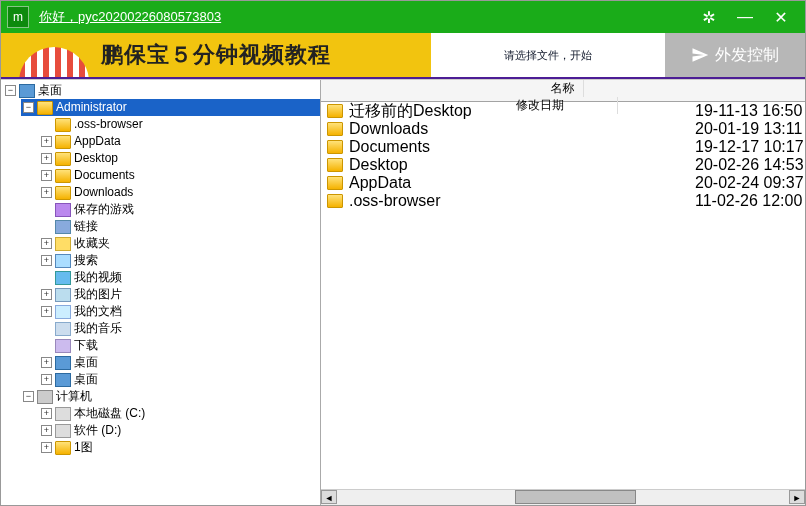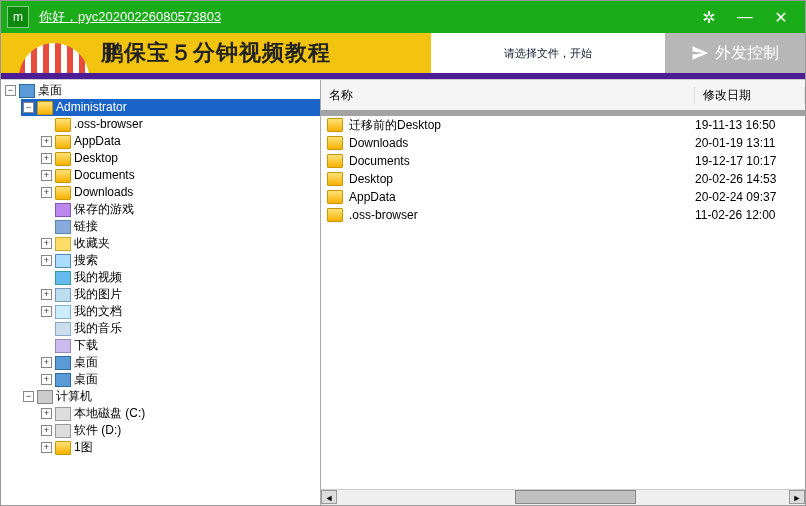--- a/index.html
+++ b/index.html
@@ -17,21 +17,21 @@
 .step.head { color: #1aac19; font-weight: bold; }
 .step.active { background: #1aac19; color: #fff; }
 .step.head::before, .step.active::before { content:""; position:absolute; left:-10px; top:0; border-top:11px solid transparent; border-bottom:11px solid transparent; border-left:10px solid #fff; }
 .step.head::after { content:""; position:absolute; right:-10px; top:0; border-top:11px solid transparent; border-bottom:11px solid transparent; border-left:10px solid #1aac19; }
 .step.active::after { content:""; position:absolute; right:-10px; top:0; border-top:11px solid transparent; border-bottom:11px solid transparent; border-left:10px solid #1aac19; }
 .step.head { background:#1aac19; color:#fff; font-weight:normal;}
 .step.head{ font-weight:normal;}
 .step.head.first{ padding-left:8px;}
 .step.head.first::before{ display:none;}
 
-.banner { display:flex; height:46px; border-bottom:6px solid #4c1d95;gap:32px; }
+.banner { display:flex; height:46px; border-bottom:2px solid #4c1d95;gap:32px; }
 .banner-left { width:430px; background:#f2c40f; position:relative; display:flex; align-items:center; justify-content:center; overflow:hidden; }
 .banner-left .bgshape { position:absolute; width:70px; height:70px; border-radius:50% 50% 0 0; background:repeating-linear-gradient(90deg,#e74c3c 0 6px,#fff 6px 12px); bottom:-40px; left:18px; }
 .banner-left .txt { font-size:22px; font-weight:bold; color:#222; letter-spacing:1px; }
 .banner-mid { flex:1; display:flex; align-items:center; justify-content:center; color:#0f172a; font-size:11px; }
 .banner-right { width:140px; background:#b7b7b7; display:flex; align-items:center; justify-content:center; color:#fff; font-size:16px; cursor:pointer; }
 .banner-right svg { margin-right:6px; }
 
 .content { flex:1; display:flex; overflow:hidden; border-top:1px solid #ccc; }
 .tree-pane { width:320px; border-right:1px solid #aaa; display:flex; }
 .tree-scroll { flex:1; overflow-y:auto; overflow-x:hidden; font-size:12px; padding:2px 0; }
@@ -56,25 +56,25 @@
 .ico-fav { background:#fd6; border:1px solid #ca3; }
 .ico-search { background:#adf; border:1px solid #58b; }
 .ico-video { background:#6be; border:1px solid #399; }
 .ico-pic { background:#bde; border:1px solid #79b; }
 .ico-doc { background:#cef; border:1px solid #8ad; }
 .ico-music { background:#cde; border:1px solid #8ac; }
 .ico-dl { background:#cbe; border:1px solid #98b; }
 .ico-drive { background:#ddd; border:1px solid #999; }
 
 .list-pane { flex:1; display:flex; flex-direction:column; }
-.list-header { display:flex; background:#f5f5f5; border-bottom:6px solid #a3a3a3; font-size:12px; height:36px; align-items:center; }
+.list-header { display:flex; background:#f5f5f5; border-bottom:1px solid #a3a3a3; font-size:12px; height:22px; align-items:center;flex-direction:column; }
 .list-header .col { padding:0 8px; border-right:1px solid #ddd; }
 .col-name { flex:1; }
 .col-date { width:110px; }
-.list-body { flex:1; overflow:auto; font-size:12px; }
+.list-body { flex:1; overflow:auto; font-size:16px; }
 .list-row { display:flex; height:18px; align-items:center; cursor:pointer; }
 .list-row .ico { margin-left:6px; }
 .list-row .name { flex:1; padding-left:3px; }
 .list-row .date { width:110px; }
 
 .hscroll { height:16px; background:#efefef; border-top:1px solid #ccc; position:relative; }
 .hscroll .arrow { width:16px; height:14px; border:1px solid #999; background:#ddd; position:absolute; top:0; font-size:9px; text-align:center; line-height:14px; cursor:pointer; }
 .hscroll .arrow.left { left:0; }
 .hscroll .arrow.right { right:0; }
 .hscroll .thumb { position:absolute; top:0; height:14px; left:40%; width:25%; background:#c0c0c0; border:1px solid #888; }

